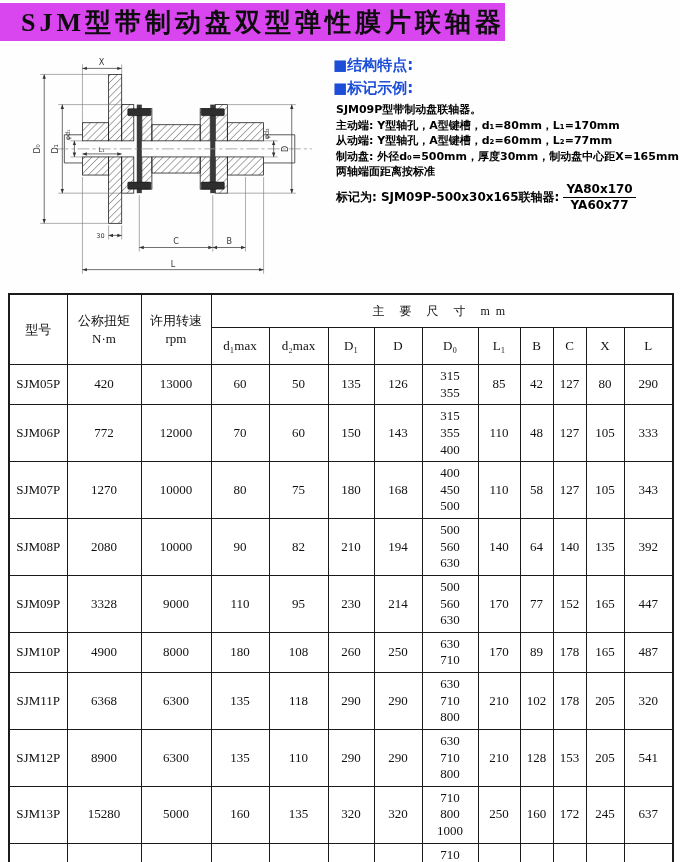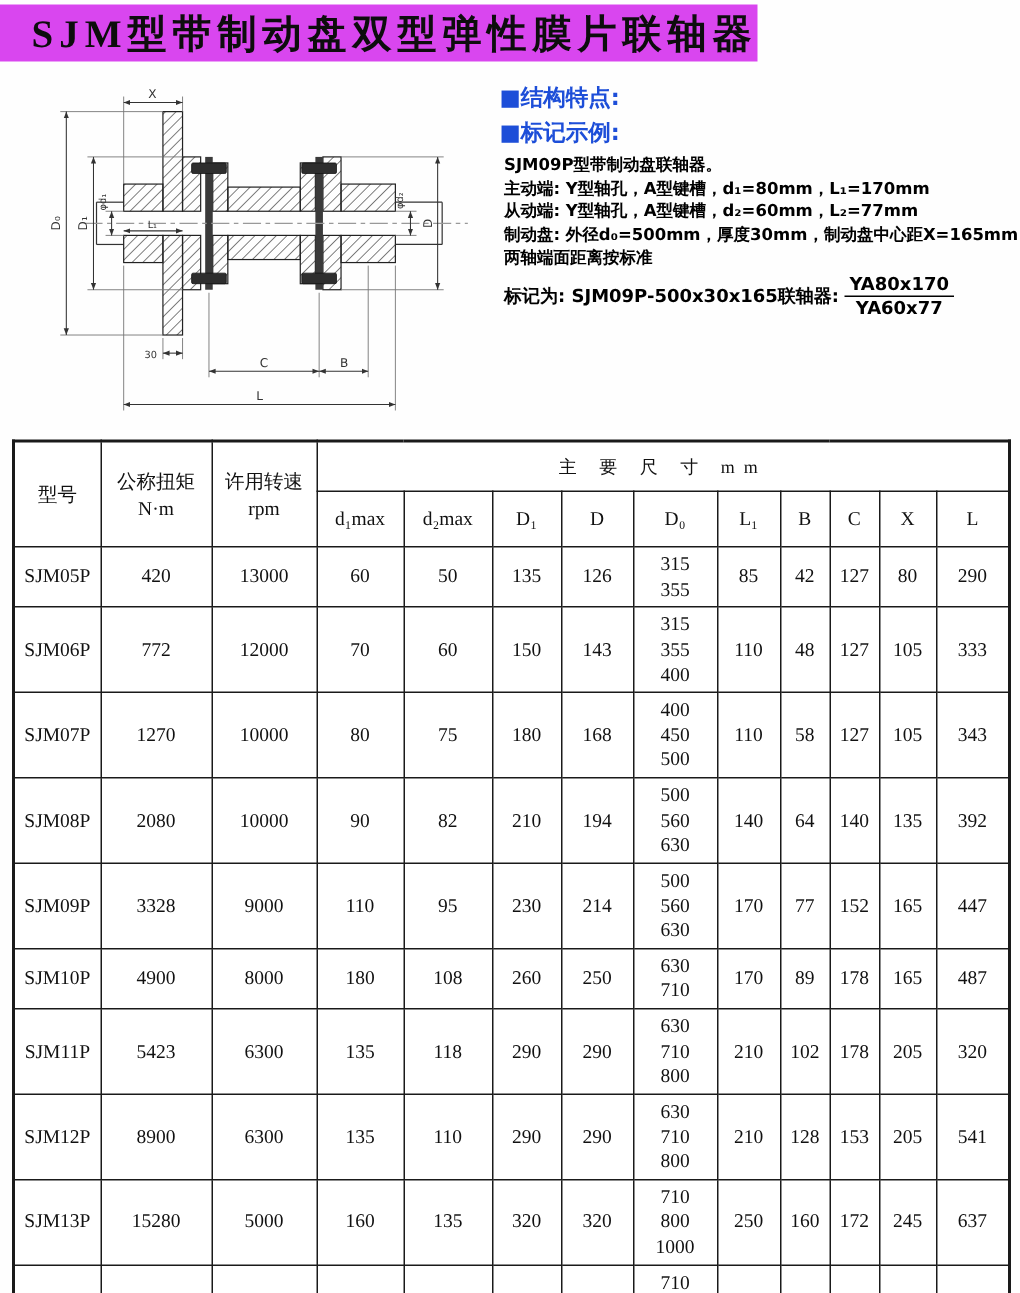--- a/index.html
+++ b/index.html
@@ -323,21 +323,21 @@
           <td class="multiline">630
 710</td>
           <td>170</td>
           <td>89</td>
           <td>178</td>
           <td>165</td>
           <td>487</td>
         </tr>
         <tr>
           <td>SJM11P</td>
-          <td>5423</td>
+          <td>6368</td>
           <td>6300</td>
           <td>135</td>
           <td>118</td>
           <td>290</td>
           <td>290</td>
           <td class="multiline">630
 710
 800</td>
           <td>210</td>
           <td>102</td>

